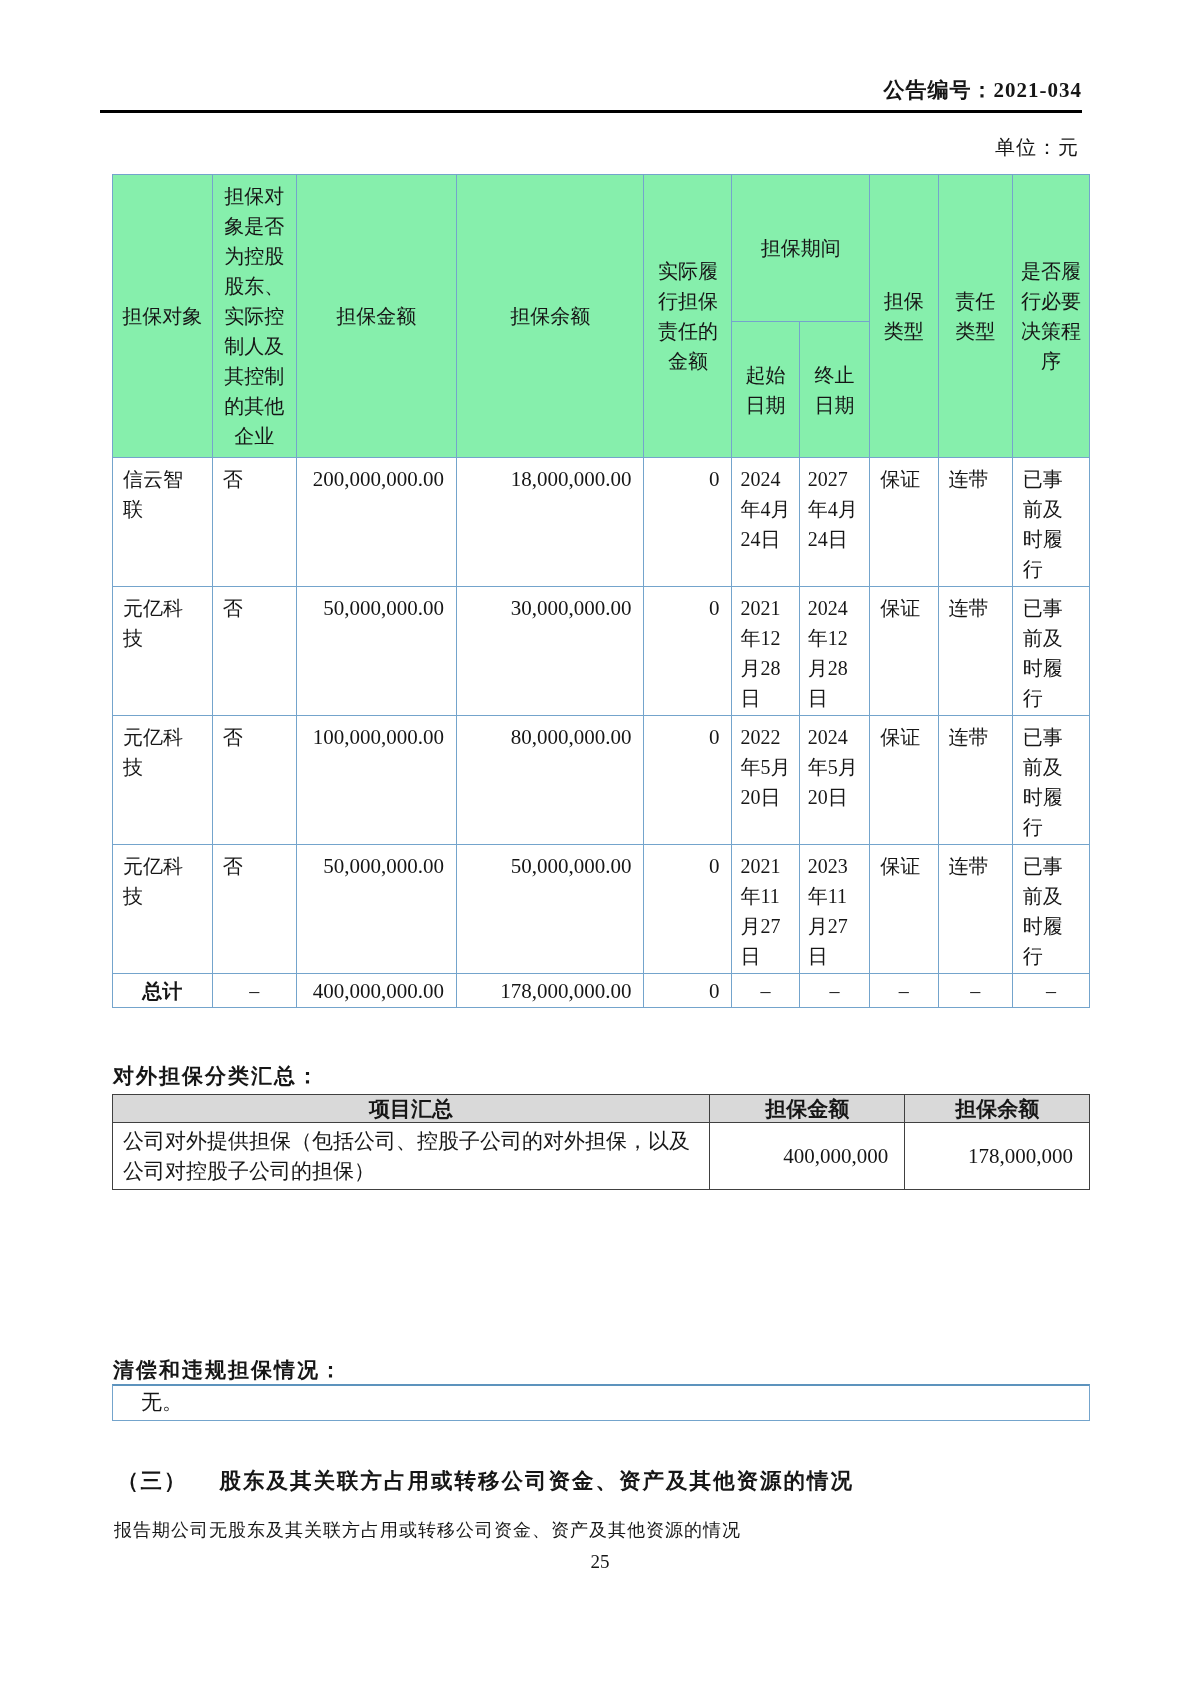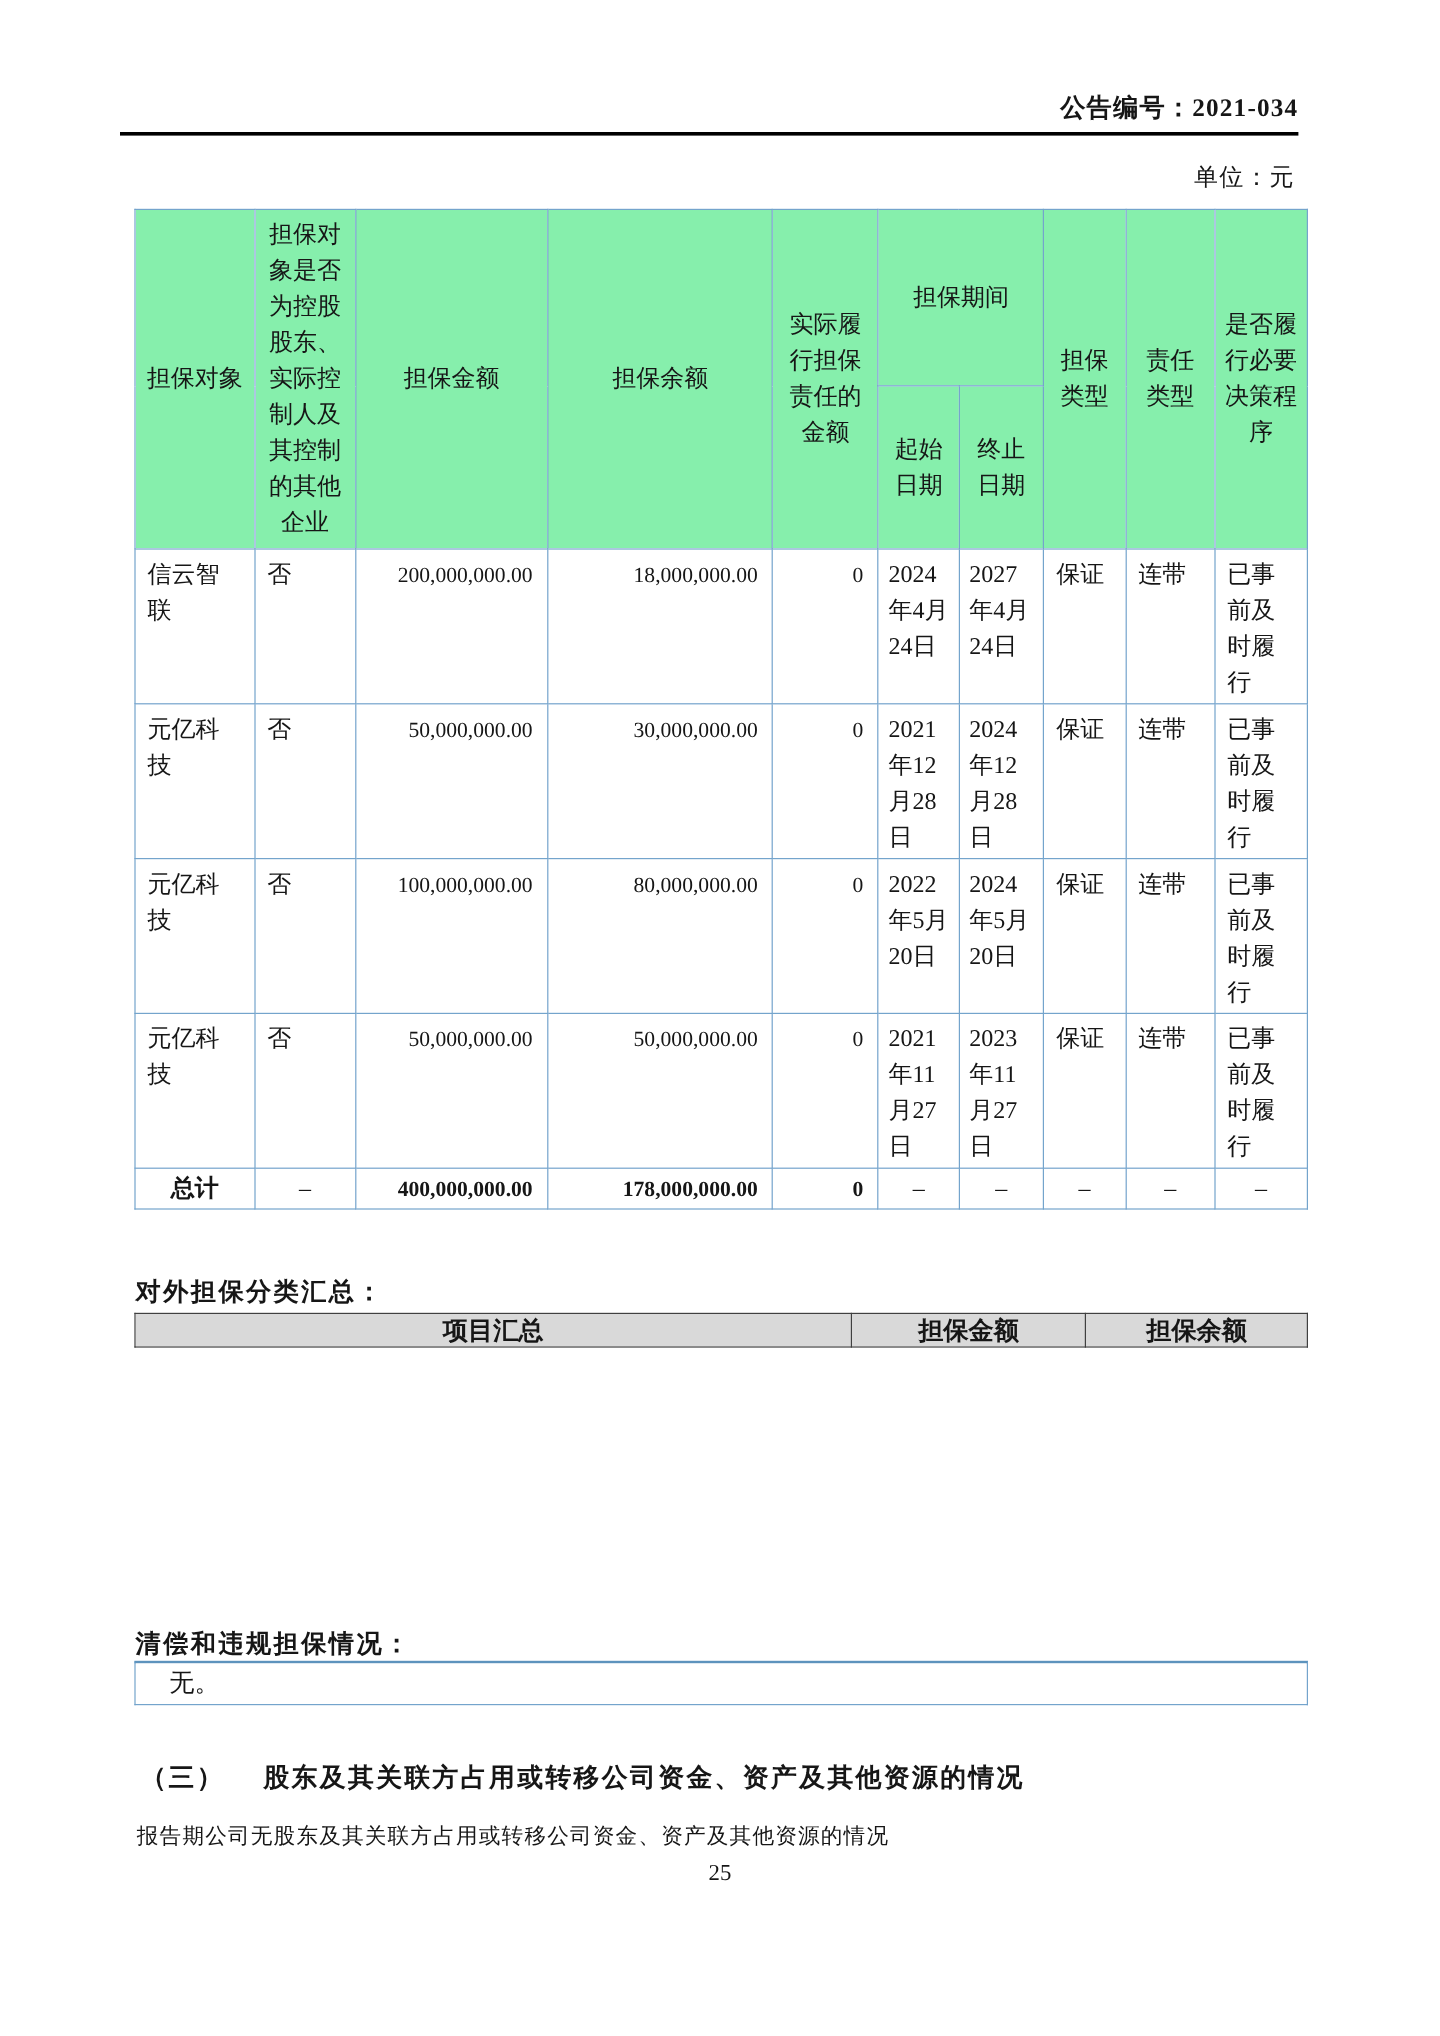--- a/index.html
+++ b/index.html
@@ -16,25 +16,25 @@
   th,td{overflow:hidden;}
 
   
   .t1{top:174px;left:112px;width:978px;font-size:20px;}
   .t1 th,.t1 td{border:1px solid #74a4cc;line-height:30px;}
   .t1 th{background:#86efac;font-weight:normal;text-align:center;vertical-align:middle;padding:2px 8px;}
   .t1 thead tr:nth-child(1){height:147px;}
   .t1 thead tr:nth-child(2){height:136px;}
   .t1 tbody tr{height:128px;}
   .t1 td{vertical-align:top;padding:6px 10px 2px;text-align:left;}
-  .t1 td.num{text-align:right;padding-right:12px;font-size:18px;}
+  .t1 td.num{text-align:right;padding-right:12px;font-size:21px;}
   .t1 td.date{padding:6px 8px 2px;}
   .t1 tbody tr.r-total{height:34px;}
   .t1 tr.r-total td{vertical-align:middle;padding:2px 8px;line-height:28px;text-align:center;}
-  .t1 tr.r-total td.num{text-align:right;padding-right:12px;font-weight:bold;margin-left:43px;}
+  .t1 tr.r-total td.num{text-align:right;padding-right:12px;font-weight:normal;margin-left:43px;}
   .t1 tr.r-total td.lbl{font-weight:bold;}
 
   
   .s2-heading{top:1062px;left:113px;font-size:21px;font-weight:bold;letter-spacing:2px;}
   .t2{top:1094px;left:112px;width:978px;font-size:21px;}
   .t2 th,.t2 td{border:1px solid #404040;}
   .t2 th{background:#d9d9d9;font-weight:bold;height:27px;text-align:center;line-height:26px;padding:0;}
   .t2 td{line-height:30px;padding:3px 10px;vertical-align:middle;text-align:left;}
   .t2 td.num{text-align:right;padding-right:16px;}
 
@@ -157,20 +157,25 @@
       <col style="width:18.9%">
   </colgroup>
   <thead>
     <tr>
       <th>项目汇总</th>
       <th>担保金额</th>
       <th>担保余额</th>
     </tr>
   </thead>
   <tbody>
+    <tr>
+      <td>公司对外提供担保（包括公司、控股子公司的对外担保，以及公司对控股子公司的担保）</td>
+      <td class="num">400,000,000</td>
+      <td class="num">178,000,000</td>
+    </tr>
   </tbody>
 </table>
 
 <div class="abs s3-heading">清偿和违规担保情况：</div>
 <div class="abs none-box">
   <span>无。</span>
 </div>
 
 <div class="abs sec3-heading">
   <span>（三）</span><span class="gap"></span><span>股东及其关联方占用或转移公司资金、资产及其他资源的情况</span>

